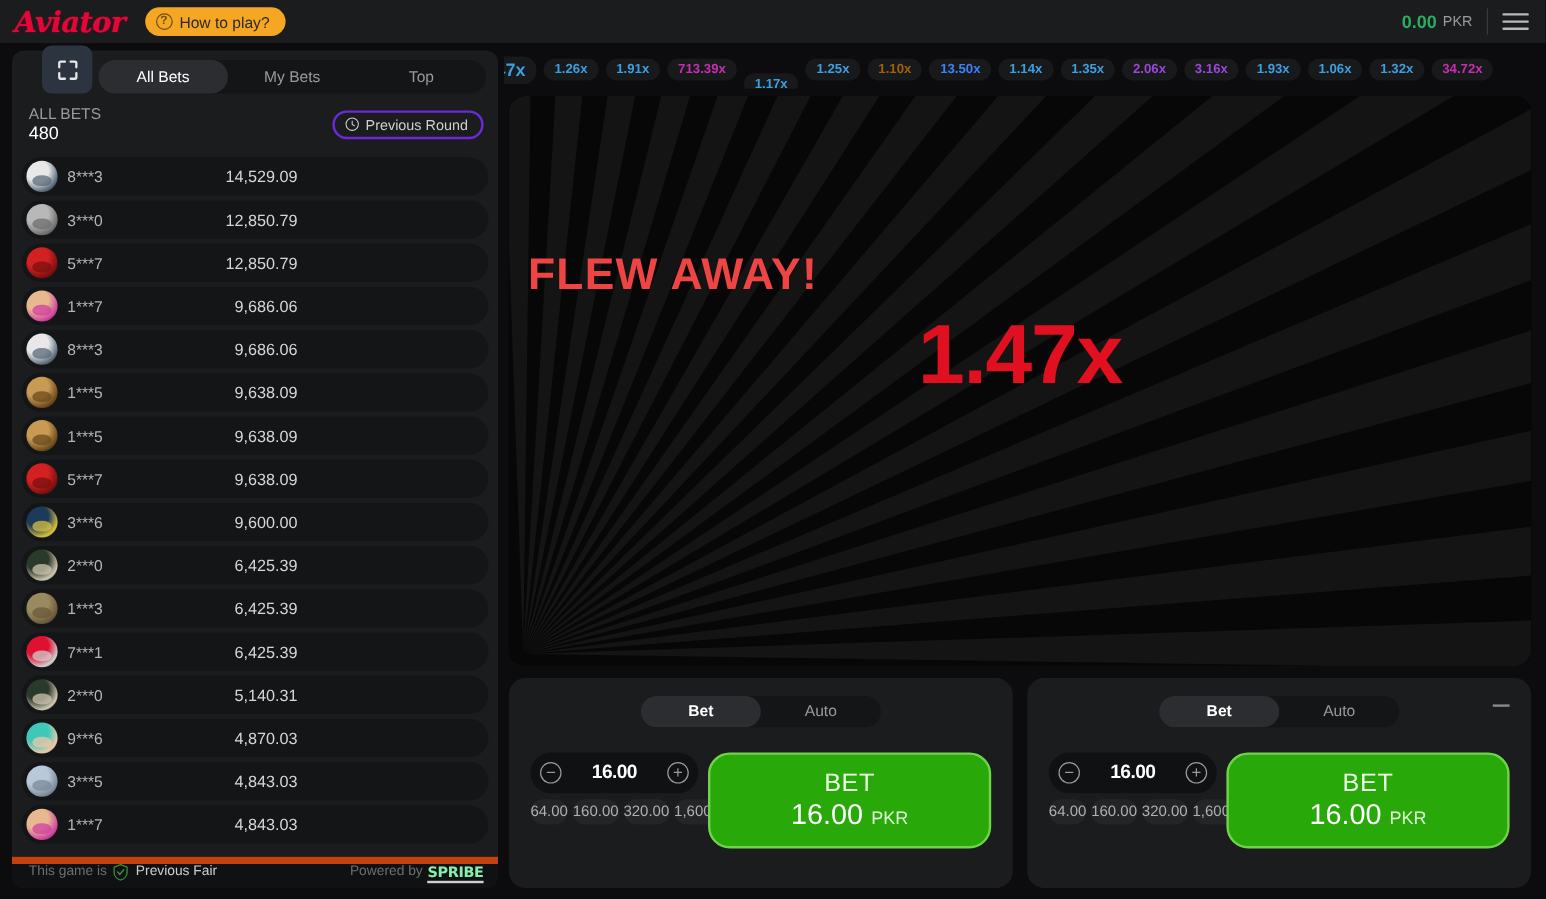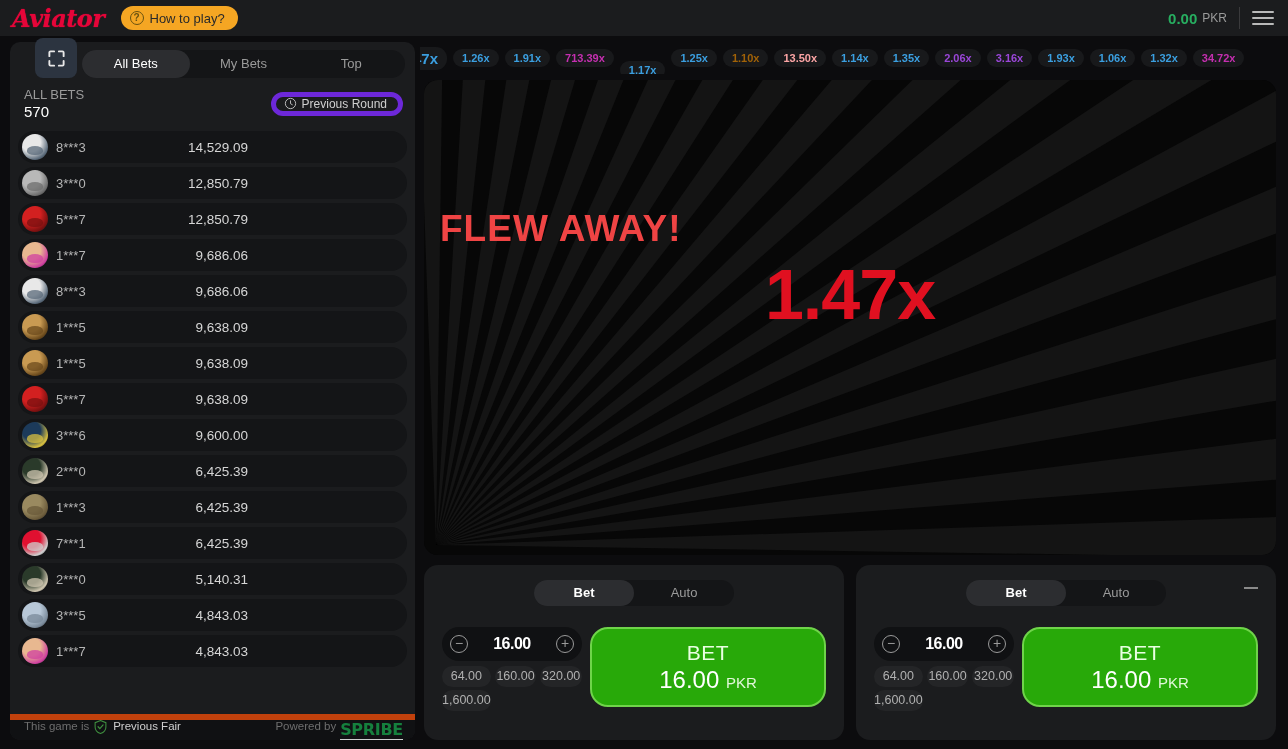--- a/index.html
+++ b/index.html
@@ -83,21 +83,21 @@
 
   #allbets-head {
     display: flex; align-items: center;
     padding: 8px 12px 6px 14px;
   }
   #allbets-title { font-size: 13px; color: #9a9a9a; line-height: 17px; }
   #allbets-count { font-size: 15px; color: #fff; font-weight: 500; line-height: 18px; }
   #prevround {
     margin-left: auto;
     height: 24px; border-radius: 12px;
-    border: 5px solid #6d28d9;
+    border: 2px solid #6d28d9;
     color: #cfcfcf; font-size: 12px;
     display: flex; align-items: center; gap: 5px;
     padding: 0 11px 0 8px; cursor: pointer;
   }
 
   #colhead {
     display: flex; align-items: center;
     font-size: 11.5px; color: #7c7c7c;
     padding: 3px 14px 6px 18px;
     border-bottom: 1px solid #2a2b2d;
@@ -128,21 +128,21 @@
   #footerbar {
     height: 26px; background: #101113;
     display: flex; align-items: flex-start;
     padding: 0 12px 0 14px;
     font-size: 11.5px; color: #6e6e6e;
     border-top: 6px solid #c2410c;
   }
   #pf-txt { color: #cfcfcf; margin-left: 4px; }
   #powered { margin-left: auto; }
   #spribe {
-    color: #15803d; font-weight: bold; font-size: 16px;
+    color: #86efac; font-weight: bold; font-size: 12px;
     font-family: "DejaVu Sans", sans-serif;
     letter-spacing: -0.3px;
     border-bottom: 2px solid #cfcfcf;
     margin-left: 4px;
   }
 
   
   #multbar {
     position: absolute; left: 420px; top: 42px;
     width: 860px; height: 32px;
@@ -213,21 +213,21 @@
   .stepbtn {
     width: 18px; height: 18px; border-radius: 50%;
     border: 1.3px solid #9a9a9a; color: #9a9a9a;
     font-size: 14px; line-height: 15px; text-align: center;
     cursor: pointer;
   }
   .stepval { font-size: 16px; font-weight: bold; color: #fff; letter-spacing: -0.5px;}
   .quickgrid {
     position: absolute; left: 18px; top: 101px;
     width: 140px;
-    display: grid; grid-template-columns: 1fr 1fr 1fr;
+    display: grid; grid-template-columns: 1fr 1fr 1fr 1fr;
     gap: 3px 4px;
   }
   .quick {
     height: 21px; border-radius: 11px;
     background: #242527; color: #b0b0b0;
     font-size: 12.5px; text-align: center; line-height: 21px;
     cursor: pointer;
   }
   .betbtn {
     position: absolute; left: 166px; top: 62px;
@@ -267,21 +267,21 @@
 <div id="leftpanel">
   <div id="tabs">
       <div class="tab active">All Bets</div>
       <div class="tab">My Bets</div>
       <div class="tab">Top</div>
     </div>
 
   <div id="allbets-head">
     <div>
       <div id="allbets-title">ALL BETS</div>
-      <div id="allbets-count">570</div>
+      <div id="allbets-count">480</div>
     </div>
     <div id="prevround">
       <svg width="13" height="13" viewBox="0 0 24 24">
         <circle cx="12" cy="12" r="9.5" fill="none" stroke="#cfcfcf" stroke-width="1.6"></circle>
         <path d="M12 7v5.3l3.4 2" fill="none" stroke="#cfcfcf" stroke-width="1.6" stroke-linecap="round"></path>
       </svg>
       <span>Previous Round</span>
     </div>
   </div>
 
@@ -394,20 +394,29 @@
         <span class="bamt">6,425.39</span>
         <span class="bmul"></span>
         <span class="bcash"></span>
       </div>
       <div class="betrow">
         <div class="avatar" style="background: radial-gradient(circle at 35% 32%, rgb(42, 58, 42) 0%, rgb(42, 58, 42) 38%, rgb(207, 198, 176) 72%, rgb(26, 26, 26) 100%);">
           <div style="position: absolute; left: 18%; top: 46%; width: 64%; height: 34%; border-radius: 50% 50% 45% 45%; background: rgb(207, 198, 176); opacity: 0.75;"></div>
         </div>
         <span class="uname">2***0</span>
         <span class="bamt">5,140.31</span>
+        <span class="bmul"></span>
+        <span class="bcash"></span>
+      </div>
+      <div class="betrow">
+        <div class="avatar" style="background: radial-gradient(circle at 35% 32%, rgb(63, 200, 184) 0%, rgb(63, 200, 184) 38%, rgb(240, 200, 168) 72%, rgb(26, 26, 26) 100%);">
+          <div style="position: absolute; left: 18%; top: 46%; width: 64%; height: 34%; border-radius: 50% 50% 45% 45%; background: rgb(240, 200, 168); opacity: 0.75;"></div>
+        </div>
+        <span class="uname">9***6</span>
+        <span class="bamt">4,870.03</span>
         <span class="bmul"></span>
         <span class="bcash"></span>
       </div>
       <div class="betrow">
         <div class="avatar" style="background: radial-gradient(circle at 35% 32%, rgb(184, 200, 216) 0%, rgb(184, 200, 216) 38%, rgb(122, 138, 154) 72%, rgb(26, 26, 26) 100%);">
           <div style="position: absolute; left: 18%; top: 46%; width: 64%; height: 34%; border-radius: 50% 50% 45% 45%; background: rgb(122, 138, 154); opacity: 0.75;"></div>
         </div>
         <span class="uname">3***5</span>
         <span class="bamt">4,843.03</span>
         <span class="bmul"></span>
@@ -444,21 +453,21 @@
 
 <div id="multbar">
   <div id="mchips" style="display:flex;align-items:center;flex:0 0 auto;">
       <div class="mchip first" style="color: rgb(59, 159, 224);">47x</div>
       <div class="mchip" style="color: rgb(59, 159, 224);">1.26x</div>
       <div class="mchip" style="color: rgb(59, 159, 224);">1.91x</div>
       <div class="mchip" style="color: rgb(197, 47, 176);">713.39x</div>
       <div class="mchip" style="color: rgb(59, 159, 224); margin-top: 24px;">1.17x</div>
       <div class="mchip" style="color: rgb(59, 159, 224);">1.25x</div>
       <div class="mchip" style="color: #a16207;">1.10x</div>
-      <div class="mchip" style="color: #fca5a5;">13.50x</div>
+      <div class="mchip" style="color: #3b82f6;">13.50x</div>
       <div class="mchip" style="color: rgb(59, 159, 224);">1.14x</div>
       <div class="mchip" style="color: rgb(59, 159, 224);">1.35x</div>
       <div class="mchip" style="color: rgb(154, 70, 216);">2.06x</div>
       <div class="mchip" style="color: rgb(154, 70, 216);">3.16x</div>
       <div class="mchip" style="color: rgb(59, 159, 224);">1.93x</div>
       <div class="mchip" style="color: rgb(59, 159, 224);">1.06x</div>
       <div class="mchip" style="color: rgb(59, 159, 224);">1.32x</div>
       <div class="mchip" style="color: rgb(197, 47, 176);">34.72x</div>
     </div>
 

